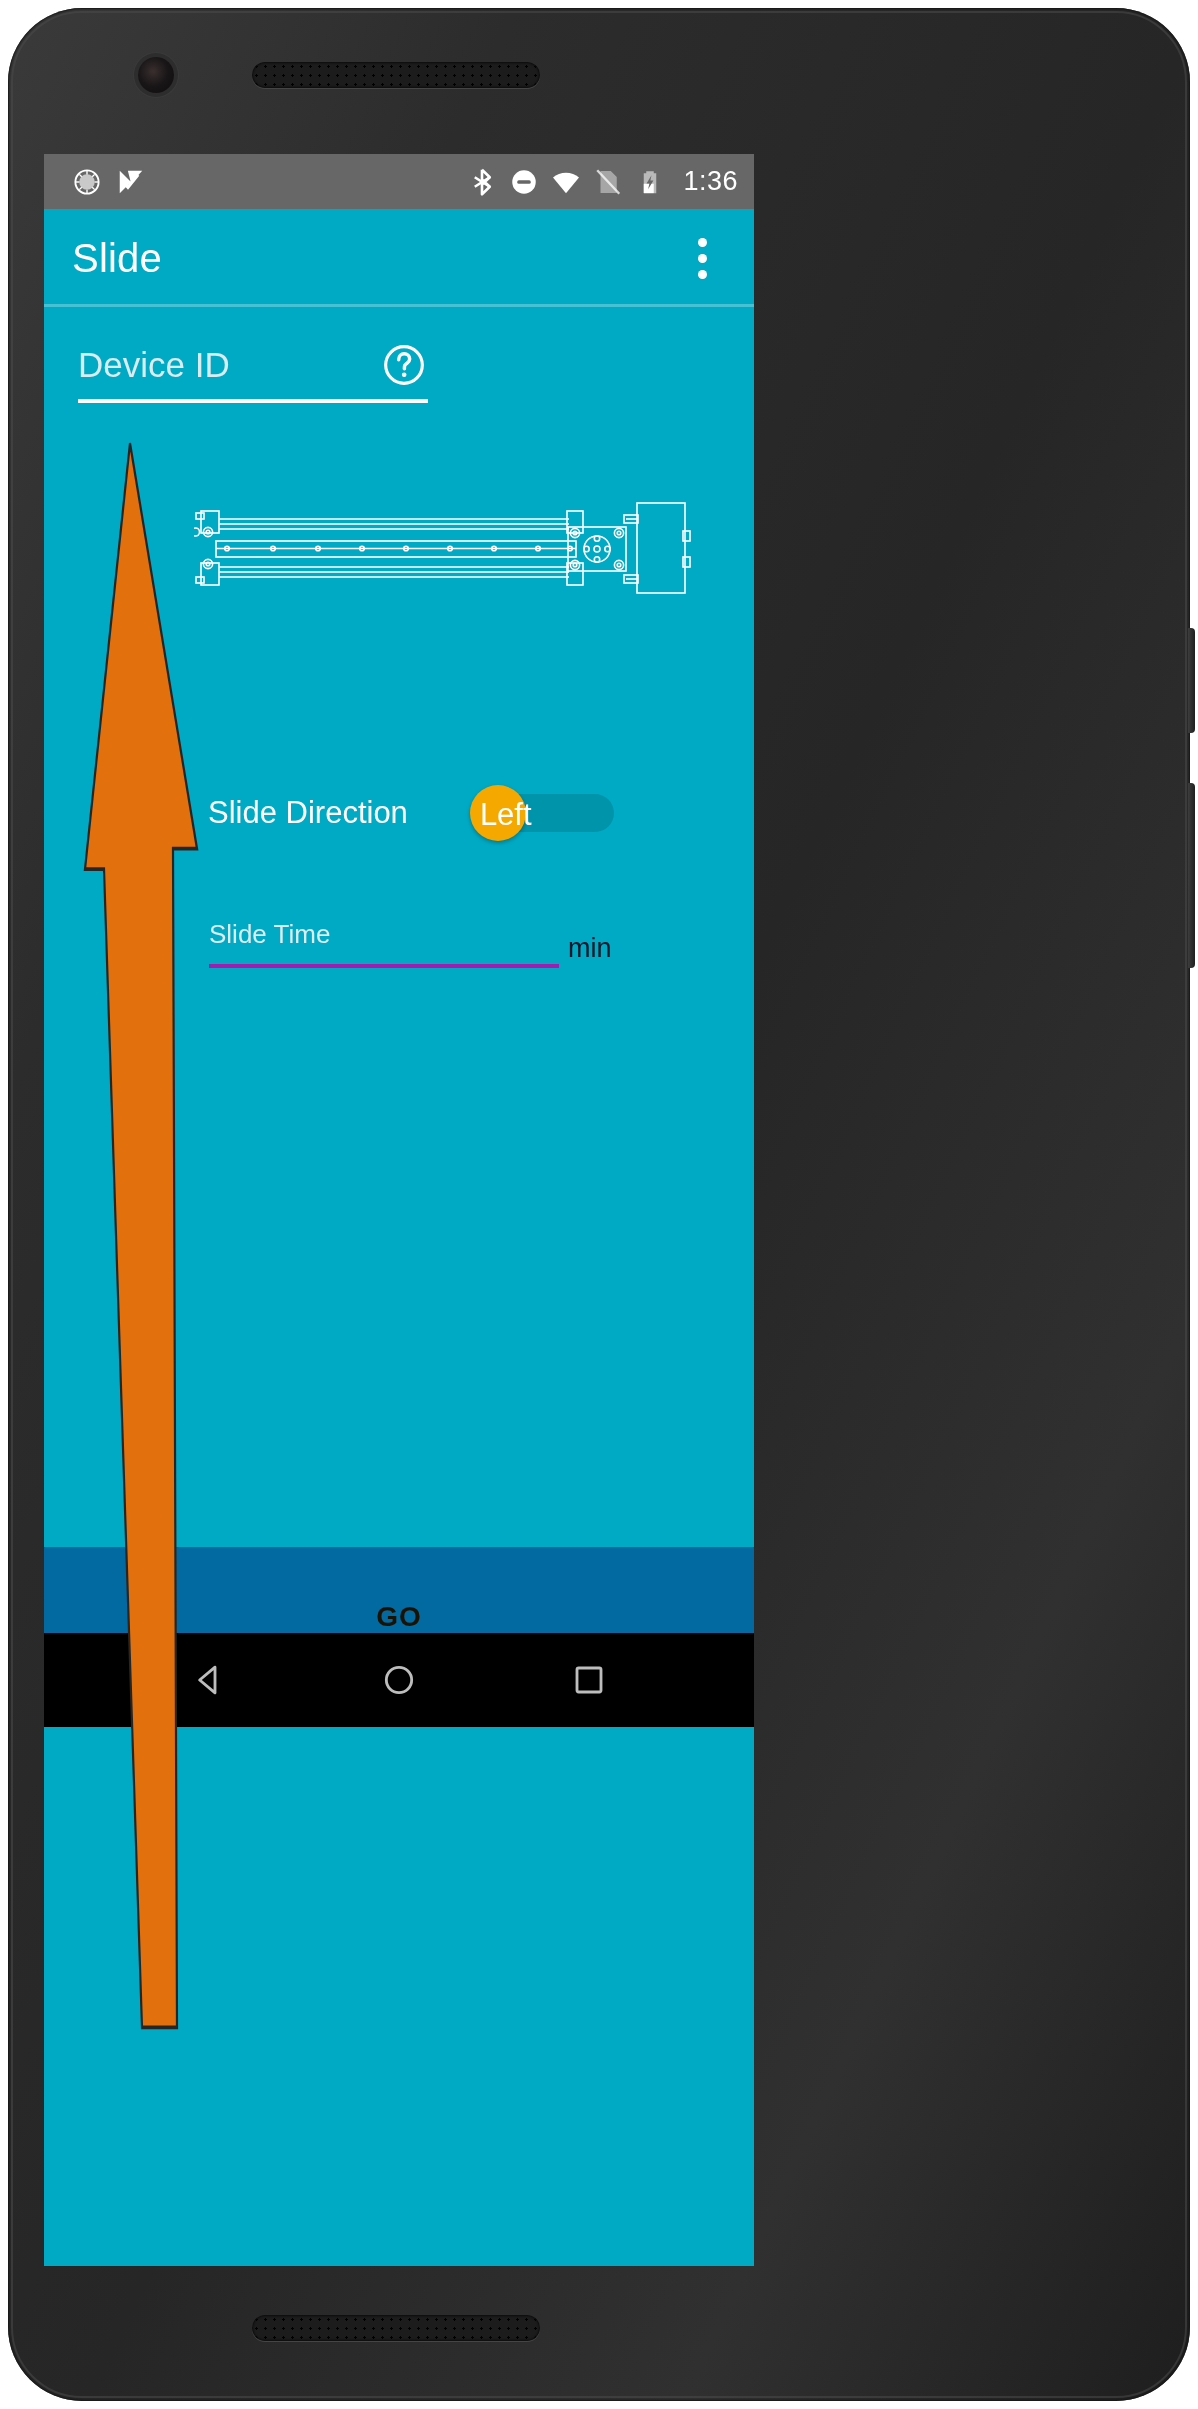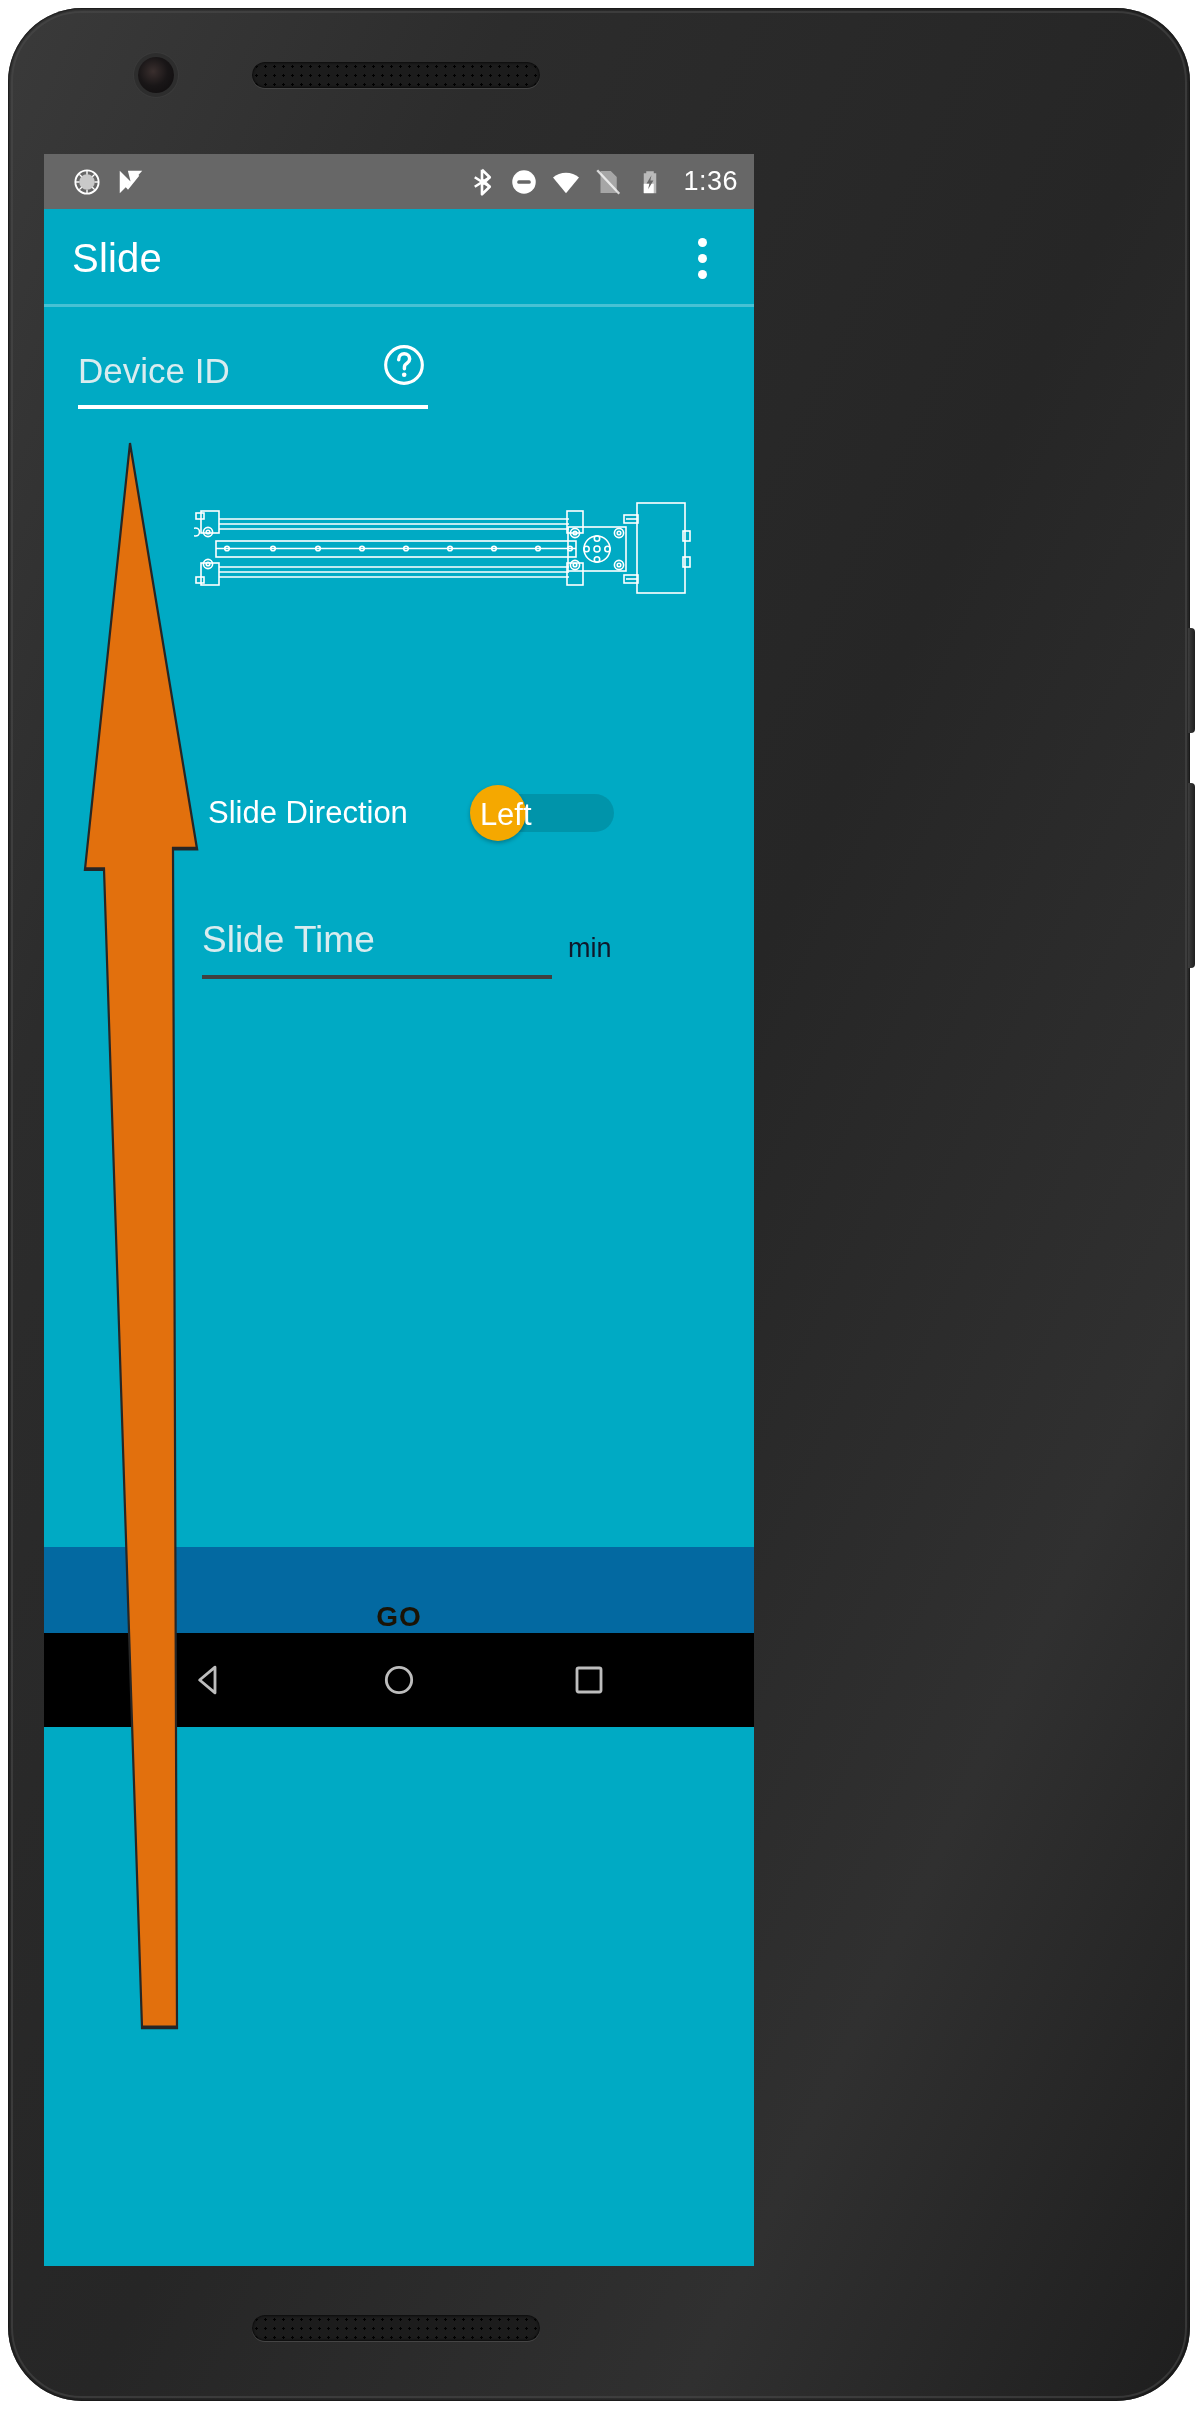--- a/index.html
+++ b/index.html
@@ -147,21 +147,21 @@
   #content {
     position: relative;
     height: 1240px;
     background: #00aac4;
   }
 
   
   #device-id-field {
     position: absolute;
     left: 34px;
-    top: 44px;
+    top: 38px;
     width: 350px;
   }
   #device-id-input {
     width: 100%;
     background: transparent;
     border: none;
     border-bottom: 4px solid #ffffff;
     outline: none;
     color: #ffffff;
     font-family: "Liberation Sans", sans-serif;
@@ -238,26 +238,27 @@
   #slide-time-field {
     position: absolute;
     left: 158px;
     top: 0;
     width: 350px;
   }
   #slide-time-input {
     width: 100%;
     background: transparent;
     border: none;
-    border-bottom: 4px solid #404040;
+    border-bottom: 4px solid #a21caf;
     outline: none;
     color: #ffffff;
     font-family: "Liberation Sans", sans-serif;
-    font-size: 37px;
+    font-size: 26px;
     padding: 0 0 14px 0;
+    margin-left: 7px;
   }
   #slide-time-input::placeholder { color: #d9ecef; opacity: 1; }
   #slide-time-unit {
     position: absolute;
     left: 524px;
     top: 14px;
     font-size: 27px;
     color: #0f172a;
   }
 

